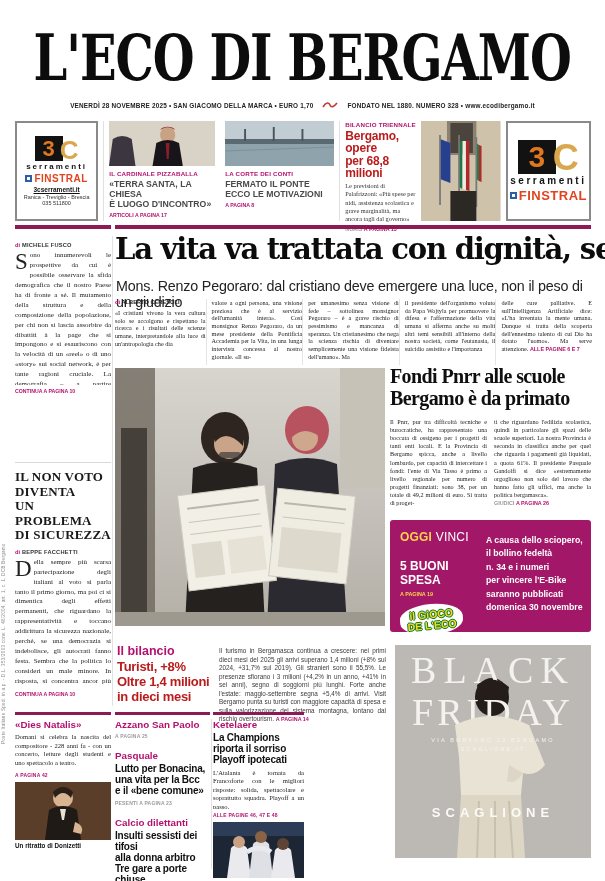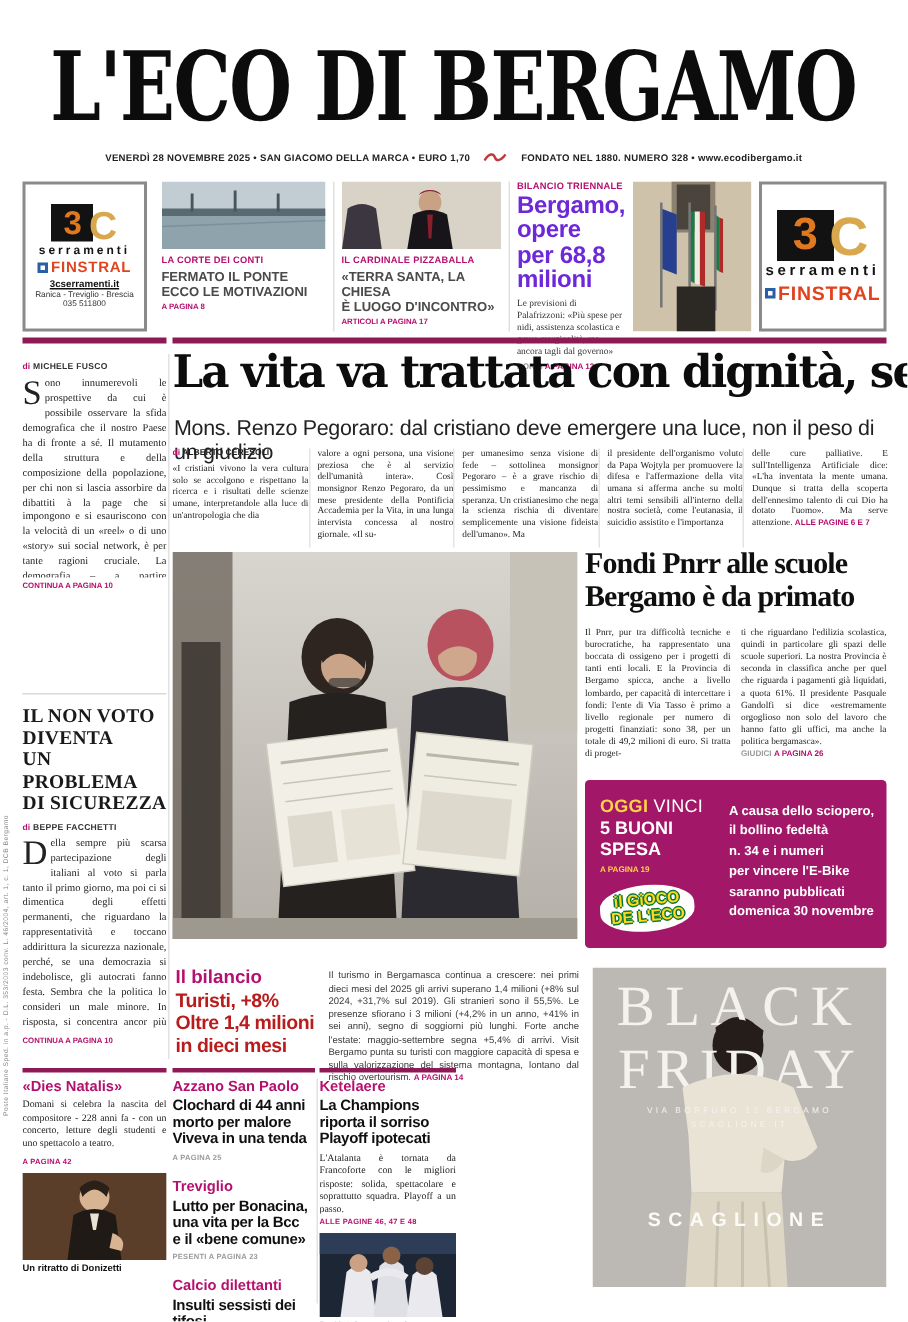--- a/index.html
+++ b/index.html
@@ -49,21 +49,21 @@
   .adsite{font-size:6.5px;font-weight:bold;text-decoration:underline;margin-top:2px;color:#111}
   .adcity{font-size:5.5px;color:#333;margin-top:1px}
   .adtel{font-size:5.5px;color:#333}
   .teaser{display:flex;flex-direction:column;border-left:1px solid #e0e0e0;padding-left:5px}
   .teaser.first{border-left:none}
   .t1{width:114px}.t2{width:112px}.t3t{width:88px}.t3p{width:92px}
   .tphoto{height:45px;margin-bottom:4px}
   .kicker{font-size:6.2px;font-weight:bold;color:var(--accent);letter-spacing:.2px;margin-bottom:2px}
   .ttitle{font-size:8.7px;font-weight:bold;color:#4a4a4a;line-height:1.15;white-space:pre-line}
   .tpage{font-size:5.2px;font-weight:bold;color:var(--accent);margin-top:3px}
-  .t3title{font-size:16px;font-weight:bold;color:#6d28d9;line-height:1.03;white-space:pre-line;letter-spacing:-.2px}
+  .t3title{font-size:12px;font-weight:bold;color:#b91c1c;line-height:1.03;white-space:pre-line;letter-spacing:-.2px}
   .t3body{font-size:6.3px;font-family:"Liberation Serif",serif;color:#333;line-height:1.28;margin-top:3px;text-align:left}
 
   .bar{position:absolute;height:4px;background:var(--rule)}
   .bar3{height:3px}
   .hairline{position:absolute;height:1px;background:#d9d9d9}
   .vline{position:absolute;width:1px;background:#e2e2e2}
 
   
   .opinion{position:absolute;left:15px;width:96px}
   .optitle{font-family:"Liberation Serif",serif;font-weight:bold;font-size:13px;line-height:1.12;
@@ -100,21 +100,21 @@
   #pnrrbody{margin-top:9px;display:flex;gap:7px}
   .pcol{flex:1;font-family:"Liberation Serif",serif;font-size:6.2px;line-height:1.3;text-align:justify;color:#222}
 
   
   #gioco{position:absolute;top:520px;left:390px;width:201px;height:112px;background:var(--box);
         border-radius:3px;display:flex;color:#fff;padding:10px 8px 8px 10px}
   .gleft{width:47%}
   .gl1{font-size:12px;letter-spacing:.2px}
   .gl1 .oggi{color:#ffd24a;font-weight:bold}
   .gl1 .vinci{font-weight:normal}
-  .gl2{font-size:12px;font-weight:bold;margin-top:1px}
+  .gl2{font-size:12px;font-weight:bold;margin-top:15px}
   .gpage{font-size:5.4px;font-weight:bold;color:#ffd24a;margin-top:4px}
   .glogo{margin-top:7px;display:inline-block;background:#fff;border-radius:50%/44%;
         padding:5px 7px;transform:rotate(-5deg);text-align:center}
   .glogo div{font-size:10.5px;font-weight:bold;color:#ffd71e;line-height:1;
         text-shadow:-1px 0 #0a7a33,1px 0 #0a7a33,0 -1px #0a7a33,0 1px #0a7a33}
   .gright{width:53%;font-size:8.7px;font-weight:bold;line-height:1.55;white-space:pre-line;padding-top:4px}
 
   
   #bilancio{position:absolute;top:644px;left:117px;width:97px}
   .bilkick{font-size:12.5px;font-weight:bold;color:var(--accent);margin-bottom:2px}
@@ -175,49 +175,49 @@
       <div class="serr">serramenti</div>
       <div class="finstral">
         <span class="fsq"></span>
         <span class="ftxt">FINSTRAL</span>
       </div>
       <div class="adsite">3cserramenti.it</div>
       <div class="adcity">Ranica - Treviglio - Brescia</div>
       <div class="adtel">035 511800</div>
     </div>
 
+    <div class="teaser t2">
+      <svg class="tphoto" viewBox="0 0 112 45" preserveAspectRatio="none">
+        <rect width="112" height="45" fill="#d9d2c6"></rect>
+        <circle cx="62" cy="14" r="8" fill="#c9a183"></circle>
+        <path d="M54 9 a9 6 0 0 1 16 0 l-2 -1 a8 5 0 0 0 -12 0 z" fill="#8a1f2b"></path>
+        <path d="M46 45 L50 22 Q62 16 74 22 L78 45 Z" fill="#17151a"></path>
+        <path d="M60 22 L64 22 L63 38 L61 38 Z" fill="#8a1f2b"></path>
+        <path d="M0 45 L4 18 Q14 12 24 18 L28 45 Z" fill="#3c3640"></path>
+      </svg>
+      <div class="kicker">IL CARDINALE PIZZABALLA</div>
+      <div class="ttitle">«TERRA SANTA, LA CHIESA
+È LUOGO D'INCONTRO»</div>
+      <div class="tpage">ARTICOLI A PAGINA 17</div>
+    </div>
+
     <div class="teaser t1 first">
       <svg class="tphoto" viewBox="0 0 114 45" preserveAspectRatio="none">
         <rect width="114" height="20" fill="#c2ccd3"></rect>
           <rect y="20" width="114" height="25" fill="#8fa3ad"></rect>
         <rect x="0" y="18" width="114" height="5" fill="#5a6a73"></rect>
         <rect x="20" y="8" width="2" height="12" fill="#46555e"></rect>
           <rect x="50" y="6" width="2" height="14" fill="#46555e"></rect>
         <rect x="80" y="8" width="2" height="12" fill="#46555e"></rect>
         <path d="M0 30 L114 26" stroke="#7b909b" stroke-width="1" fill="none"></path>
       </svg>
       <div class="kicker">LA CORTE DEI CONTI</div>
       <div class="ttitle">FERMATO IL PONTE
 ECCO LE MOTIVAZIONI</div>
       <div class="tpage">A PAGINA 8</div>
-    </div>
-
-    <div class="teaser t2">
-      <svg class="tphoto" viewBox="0 0 112 45" preserveAspectRatio="none">
-        <rect width="112" height="45" fill="#d9d2c6"></rect>
-        <circle cx="62" cy="14" r="8" fill="#c9a183"></circle>
-        <path d="M54 9 a9 6 0 0 1 16 0 l-2 -1 a8 5 0 0 0 -12 0 z" fill="#8a1f2b"></path>
-        <path d="M46 45 L50 22 Q62 16 74 22 L78 45 Z" fill="#17151a"></path>
-        <path d="M60 22 L64 22 L63 38 L61 38 Z" fill="#8a1f2b"></path>
-        <path d="M0 45 L4 18 Q14 12 24 18 L28 45 Z" fill="#3c3640"></path>
-      </svg>
-      <div class="kicker">IL CARDINALE PIZZABALLA</div>
-      <div class="ttitle">«TERRA SANTA, LA CHIESA
-È LUOGO D'INCONTRO»</div>
-      <div class="tpage">ARTICOLI A PAGINA 17</div>
     </div>
 
     <div class="teaser t3t">
       <div class="kicker">BILANCIO TRIENNALE</div>
       <div class="t3title">Bergamo, opere
 per 68,8 milioni</div>
       <div class="t3body">Le previsioni di Palafrizzoni: «Più spese per nidi, assistenza scolastica e grave marginalità, ma ancora tagli dal governo»</div>
       <div class="tpage"><span class="authgray">NORIS</span> <span class="pageref">A PAGINA 13</span></div>
     </div>
 
@@ -385,27 +385,24 @@
       <path d="M30 58 L34 28 Q48 20 62 28 L66 58 Z" fill="#1f1a16"></path>
       <path d="M45 27 L51 27 L49 38 L47 38 Z" fill="#e8e2d4"></path>
       <path d="M60 40 Q70 44 66 52 L58 50 Z" fill="#d8b493"></path>
     </svg>
     <div class="caption">Un ritratto di Donizetti</div>
   </div>
 
   <div id="briefs" class="bot">
     <div class="brief">
       <div class="bkick">Azzano San Paolo</div>
-      <div class="btitle">Clochard di 44 anni
-morto per malore
-Viveva in una tenda</div>
       <div class="bpage">A PAGINA 25</div>
     </div>
     <div class="brief">
-      <div class="bkick">Treviglio</div>
+      <div class="bkick">Pasquale</div>
       <div class="btitle">Lutto per Bonacina,
 una vita per la Bcc
 e il «bene comune»</div>
       <div class="bpage">PESENTI A PAGINA 23</div>
     </div>
     <div class="brief">
       <div class="bkick">Calcio dilettanti</div>
       <div class="btitle">Insulti sessisti dei tifosi
 alla donna arbitro
 Tre gare a porte chiuse</div>

